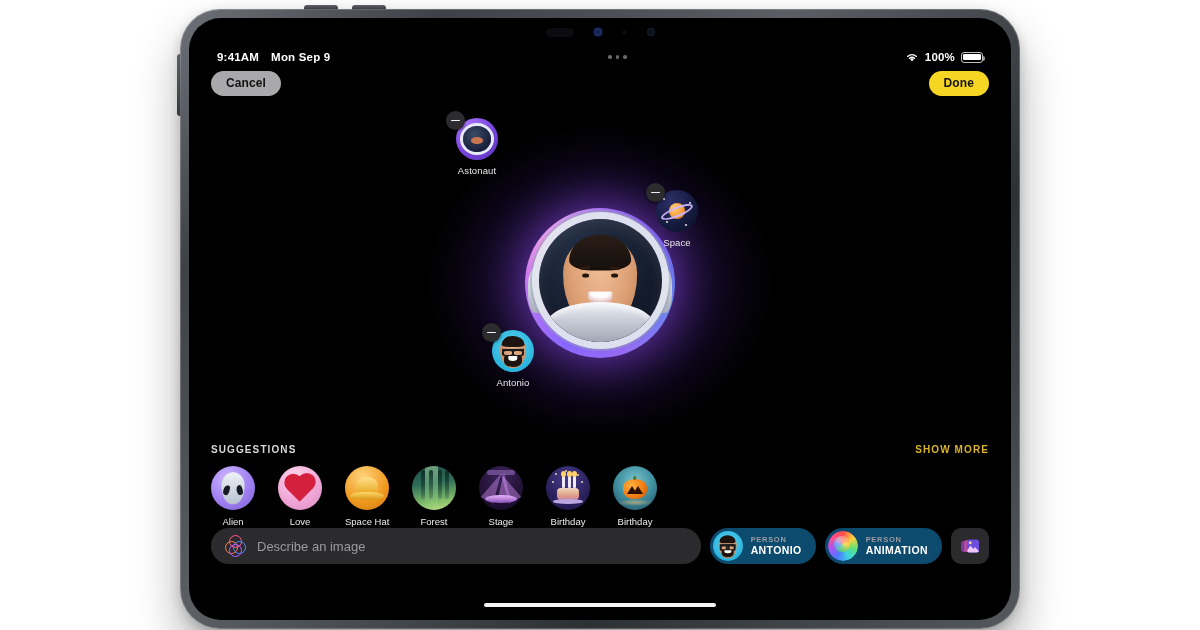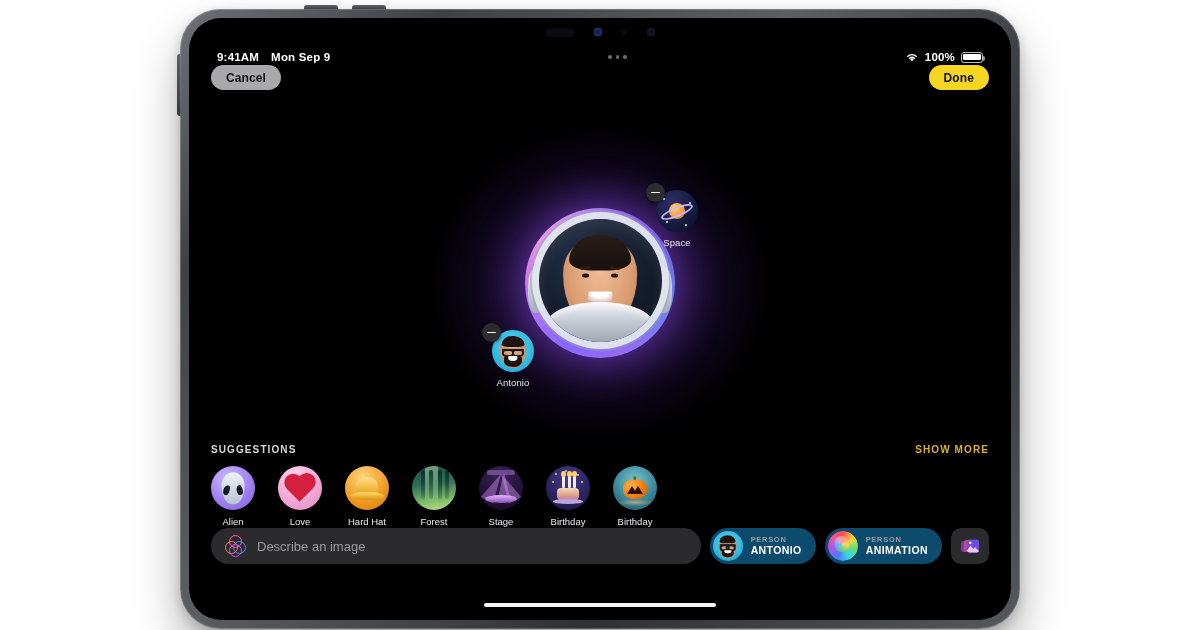--- a/index.html
+++ b/index.html
@@ -70,22 +70,22 @@
     border-radius:3px; position:relative; padding:1.3px;
   }
   .battery::after{
     content:""; position:absolute; right:-3.4px; top:3px; width:2px; height:5px;
     background:rgba(255,255,255,.6); border-radius:0 2px 2px 0;
   }
   .battery span{ display:block; height:100%; background:#fff; border-radius:1.3px; }
 
   
   .topnav{
-    position:absolute; top:38px; left:0; right:0; height:34px;
-    display:flex; align-items:flex-end; justify-content:space-between; padding:0 22px;
+    position:absolute; top:48px; left:0; right:0; height:34px;
+    display:flex; align-items:center; justify-content:space-between; padding:0 22px;
   }
   .pill{
     border:none; cursor:pointer; font-family:inherit;
     border-radius:15px; height:25px; padding:0 15px;
     font-size:12px; font-weight:600; letter-spacing:.1px;
     display:inline-flex; align-items:center; justify-content:center;
   }
   .pill-cancel{ background:#a9a9ab; color:#111; }
   .pill-done{ background:#f6d622; color:#151515; }
 
@@ -471,20 +471,33 @@
                 <div class="brow r"></div>
                 <div class="eye l"></div>
                 <div class="eye r"></div>
                 <div class="mouth"></div>
               </div>
               <div class="neck-ring"></div>
             </div>
           </div>
         </div>
 
+        <div class="chip-el" style="left:252px; top:14px;">
+          <div class="chip-circle">
+            <div class="minus-badge">
+                <i></i>
+              </div>
+            <div class="chip-face">
+              <div class="mini-astro">
+                  <div class="h"></div>
+                </div>
+            </div>
+          </div>
+          <div class="chip-label">Astonaut</div>
+        </div>
 
         <div class="chip-el" style="left:452px; top:86px;">
           <div class="chip-circle">
             <div class="minus-badge">
                 <i></i>
               </div>
             <div class="chip-face">
               <div class="mini-space">
                 <div class="st" style="left:16%;top:20%"></div>
                 <div class="st" style="left:78%;top:28%"></div>
@@ -536,21 +549,21 @@
                 <div class="heart"></div>
               </div>
             <div class="sugg-label">Love</div>
           </div>
 
           <div class="sugg-item">
             <div class="sugg-circle s-hat">
               <div class="dome"></div>
                 <div class="brim"></div>
             </div>
-            <div class="sugg-label">Hard Hat</div>
+            <div class="sugg-label">Space Hat</div>
           </div>
 
           <div class="sugg-item">
             <div class="sugg-circle s-forest">
               <div class="beam"></div>
               <div class="tr" style="left:20%"></div>
               <div class="tr" style="left:38%"></div>
               <div class="tr" style="left:58%"></div>
               <div class="tr" style="left:76%"></div>
             </div>

